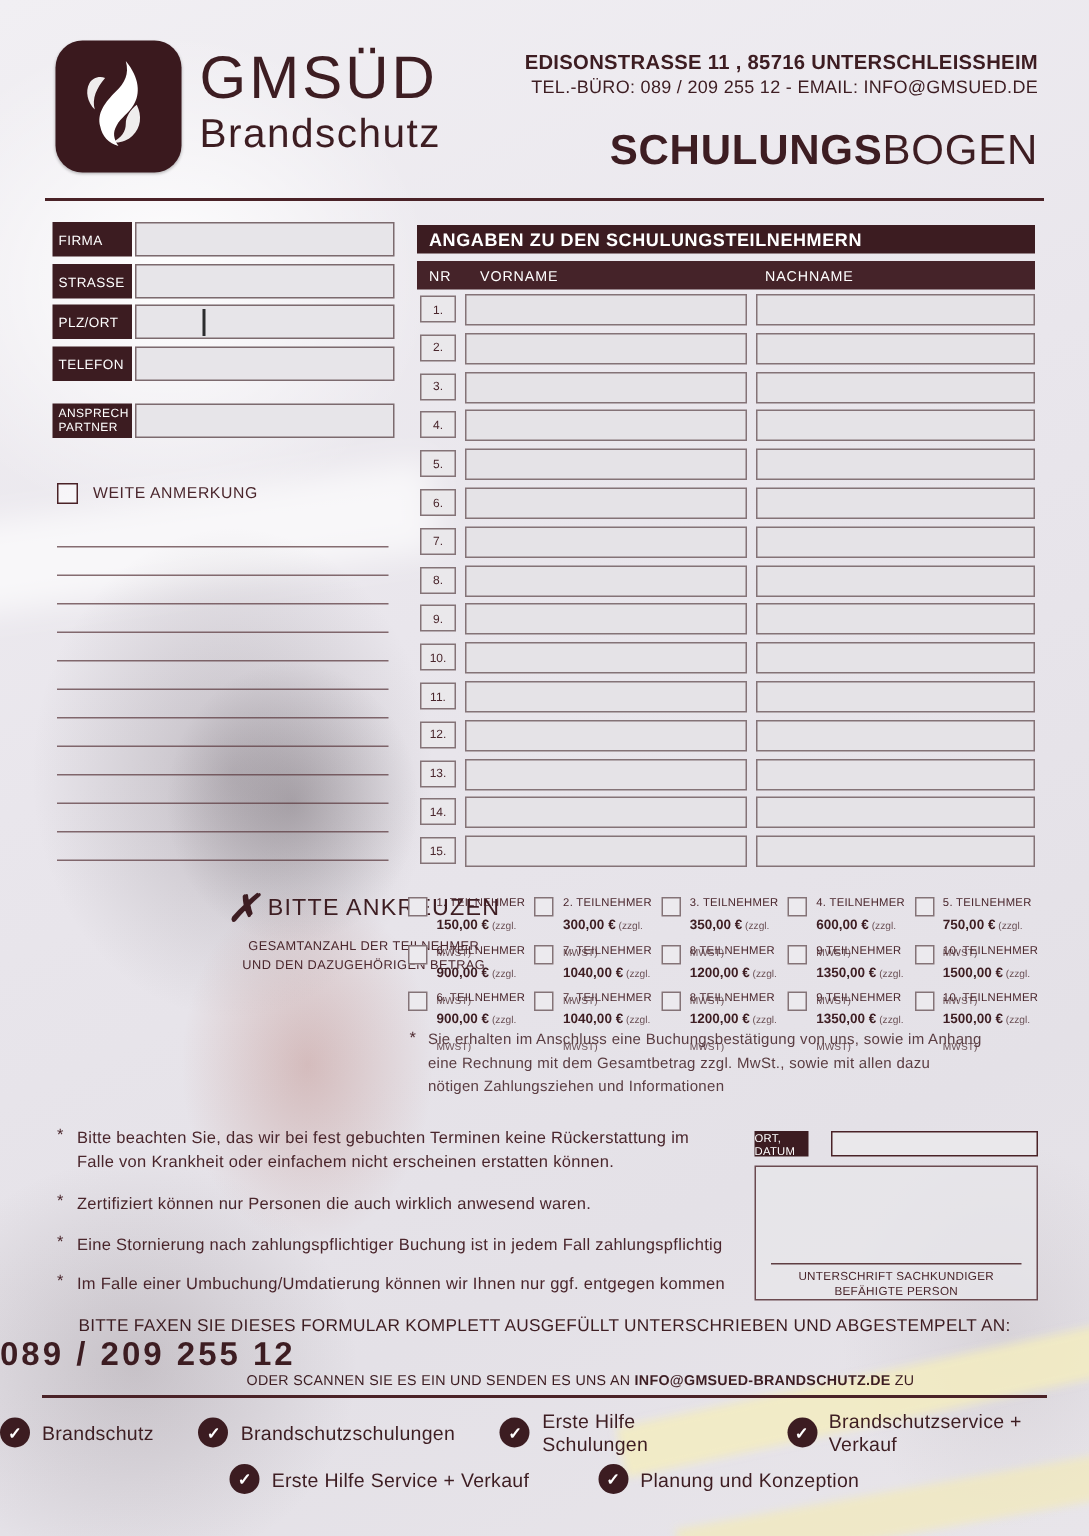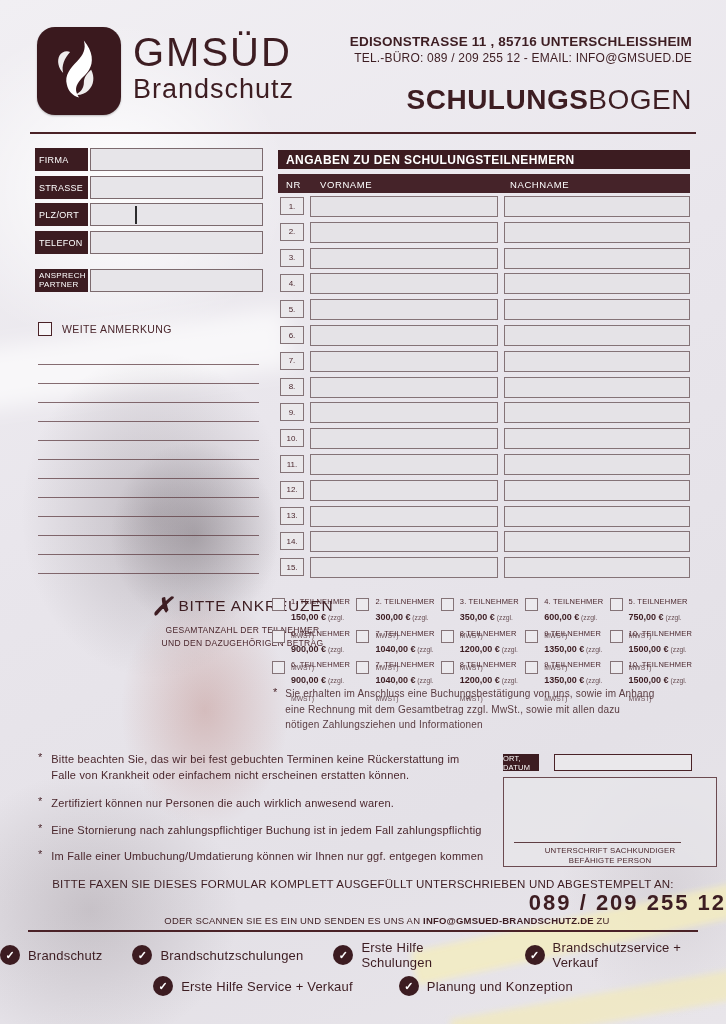--- a/index.html
+++ b/index.html
@@ -97,28 +97,28 @@
   .terms { left:38px; top:751px; width:460px; }
   .term { display:flex; gap:9px; margin-bottom:10.5px; }
   .term .txt { font-size:11px; line-height:16px; color:#4A262C; letter-spacing:.2px; }
   .term.wrap2 { margin-bottom:12px; }
   .term.wrap2 .txt { width:420px; }
 
   
   .ortdatum-label { left:503px; top:754px; width:36px; height:17px; background:#3C1C21; color:#fff;
     font-size:7.5px; letter-spacing:.2px; display:flex; align-items:center; justify-content:center; }
   .ortdatum-field { left:554px; top:754px; width:138px; height:17px; background:#EAE8EB; border:1px solid #4A2227; }
-  .sig-box { left:503px; top:777px; width:214px; height:90px; background:rgba(231,229,233,.75); border:1px solid #6B4A50; }
+  .sig-box { left:503px; top:777px; width:189px; height:90px; background:rgba(231,229,233,.75); border:1px solid #6B4A50; }
   .sig-line { position:absolute; left:10px; top:64px; width:167px; height:1px; background:#5F3E43; }
   .sig-cap { position:absolute; left:0; top:68px; width:100%; text-align:center;
     font-size:7.8px; line-height:10px; color:#4A262C; letter-spacing:.2px; }
 
   
   .fax1 { left:0; top:878px; width:726px; text-align:center; font-size:11.5px; letter-spacing:.2px; color:#3D1D22; }
-  .fax-no { left:0; top:890px; width:726px; text-align:right; font-size:22px; font-weight:700; letter-spacing:2px; color:#3D1D22; }
+  .fax-no { left:0; top:890px; width:726px; text-align:left; font-size:22px; font-weight:700; letter-spacing:2px; color:#3D1D22; }
   .fax2 { left:0; top:915px; width:726px; text-align:center; font-size:9.5px; color:#3D1D22; letter-spacing:.2px;padding-left:48px; }
   .fax2 .b { font-weight:700; }
 
   
   .svc-row { left:0; width:726px; display:flex; justify-content:center; align-items:center; }
   .svc-row1 { top:940px; gap:30px; }
   .svc-row2 { top:976px; gap:46px; }
   .svc { display:flex; align-items:center; gap:8px; }
   .svc-icon { width:20px; height:20px; border-radius:50%; background:#3C1C21; color:#fff;
     font-size:11px; font-weight:700; display:flex; align-items:center; justify-content:center; flex:none; }

